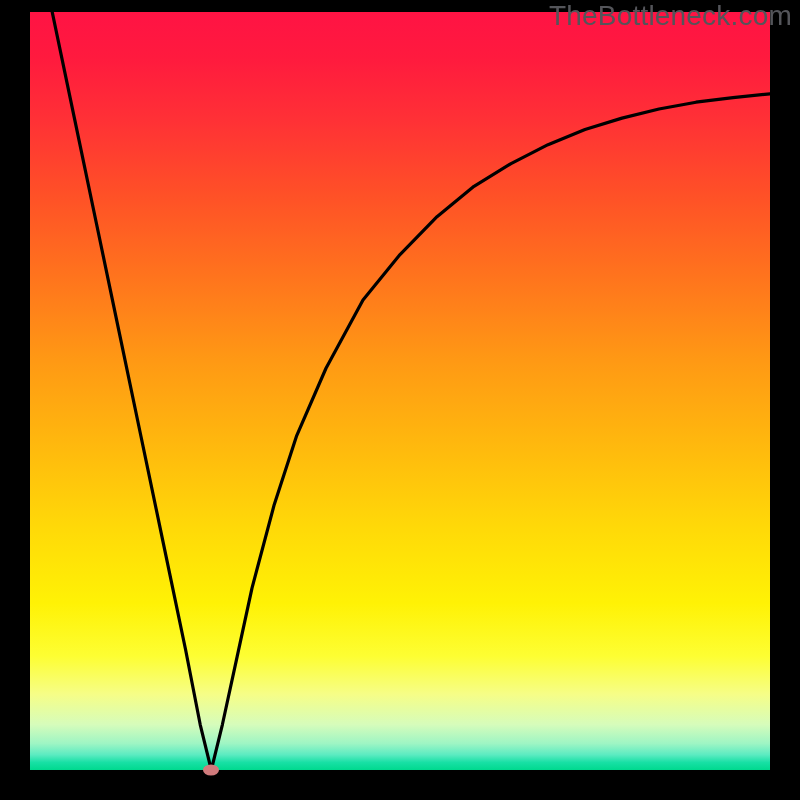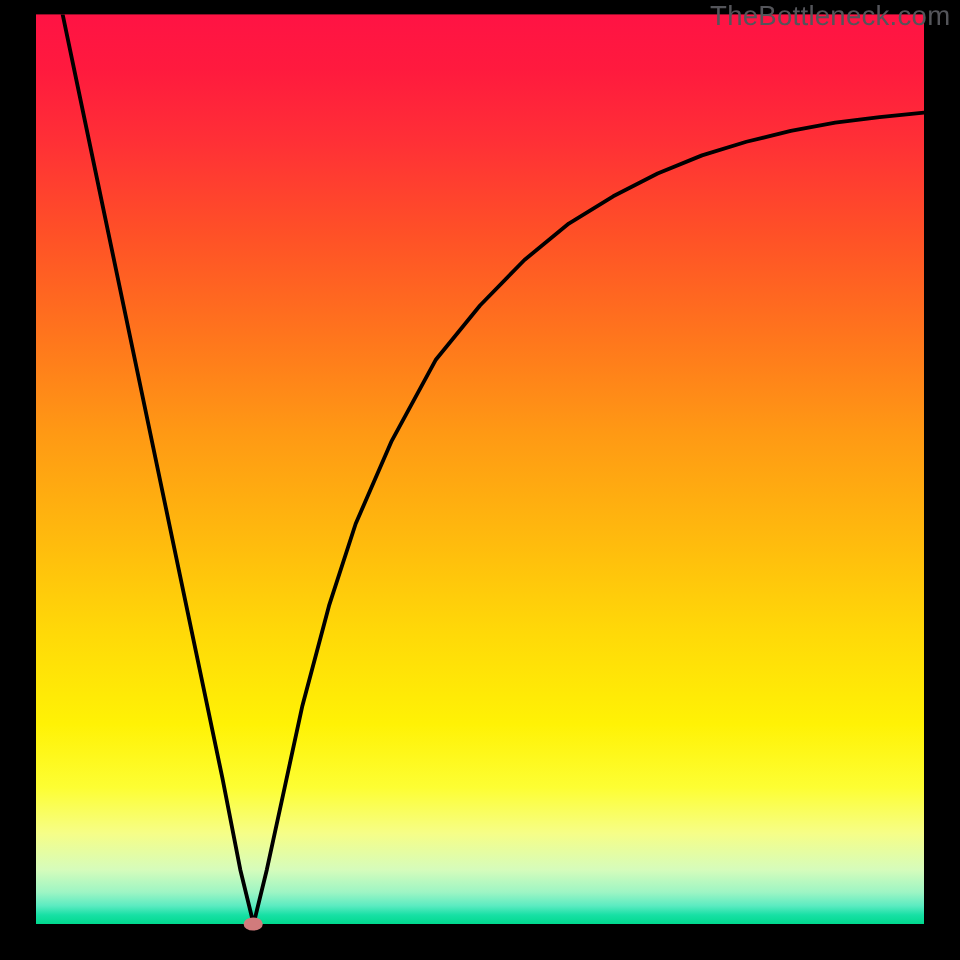--- a/index.html
+++ b/index.html
@@ -47,21 +47,21 @@
   
   .curve-svg {
     position: absolute;
     left: 0; top: 0;
     width: 100%; height: 100%;
   }
   .watermark {
     position: absolute;
     top: 0;
     right: 8px;
-    font-size: 23px;
+    font-size: 28px;
     font-weight: 500;
     color: #54555a;
     letter-spacing: 0.2px;
     user-select: none;
   }
   .dot {
     position: absolute;
     width: 16px;
     height: 11px;
     border-radius: 50% / 50%;

